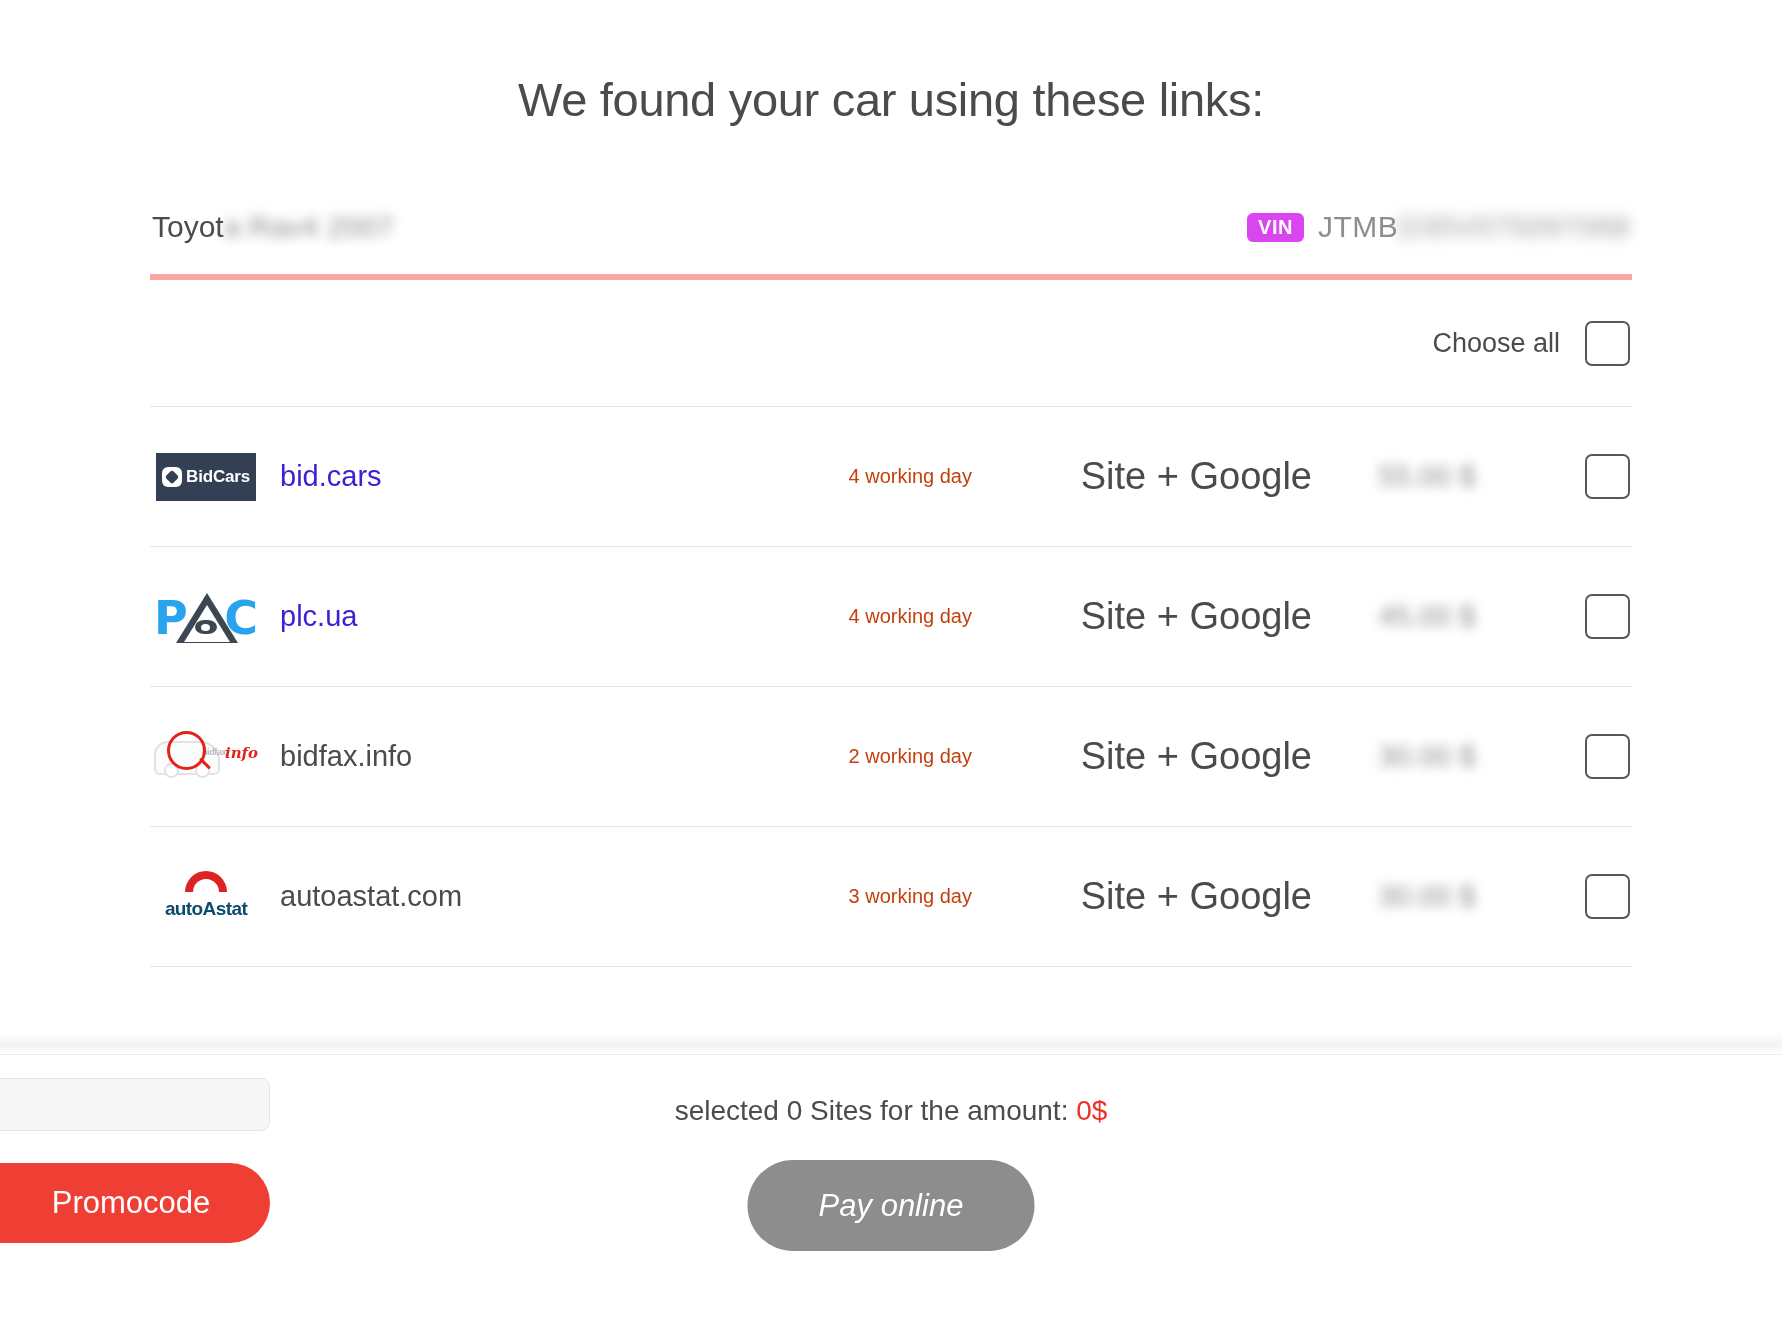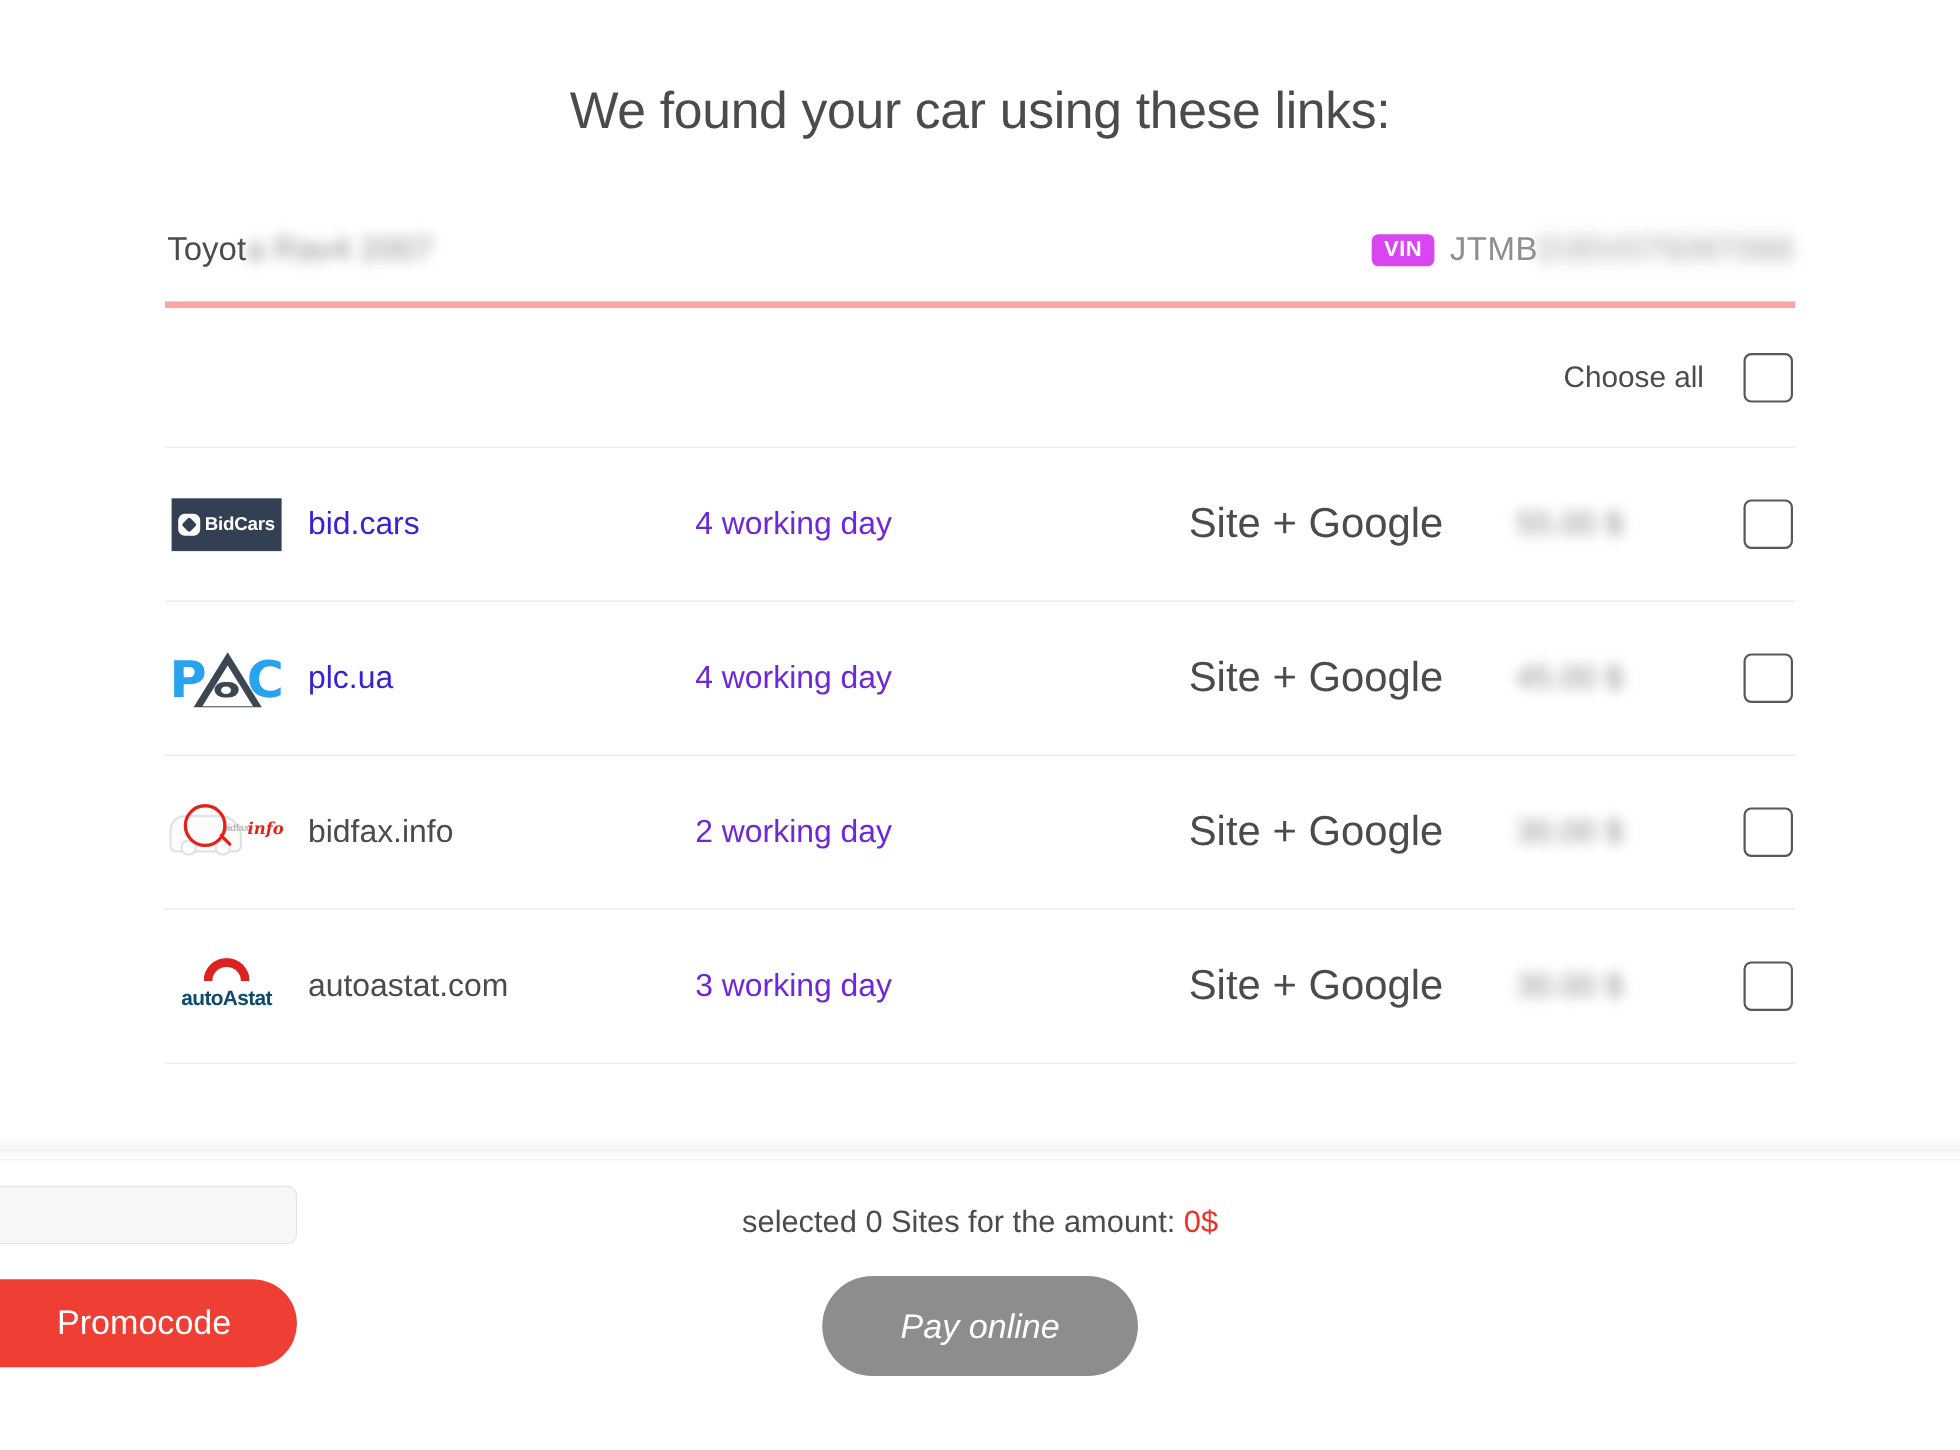--- a/index.html
+++ b/index.html
@@ -93,21 +93,21 @@
     align-items: center;
     justify-content: flex-end;
     height: 127px;
     border-bottom: 1px solid #e6e6e6;
     padding-right: 2px;
     box-sizing: border-box;
   }
   .choose-all-label {
     font-size: 27px;
     color: #4b4b4b;
-    margin-right: 36px;
+    margin-right: 25px;
   }
 
   .checkbox {
     width: 45px;
     height: 45px;
     border: 2px solid #585858;
     border-radius: 7px;
     background: #fff;
     box-sizing: border-box;
     flex: 0 0 auto;
@@ -134,23 +134,23 @@
     flex: 0 0 370px;
     font-size: 29px;
     padding-left: 18px;
     box-sizing: border-box;
   }
   .col-name.link { color: #3a21d6; }
   .col-name.plain { color: #4b4b4b; }
   .col-days {
     width: 340px;
     flex: 0 0 340px;
-    text-align: left;
-    font-size: 29px;
-    color: #6d28d9;
+    text-align: right;
+    font-size: 20px;
+    color: #c2410c;
   }
   .col-type {
     width: 340px;
     flex: 0 0 340px;
     text-align: right;
     font-size: 38px;
     color: #4b4b4b;
   }
   .col-price {
     flex: 1 1 auto;

